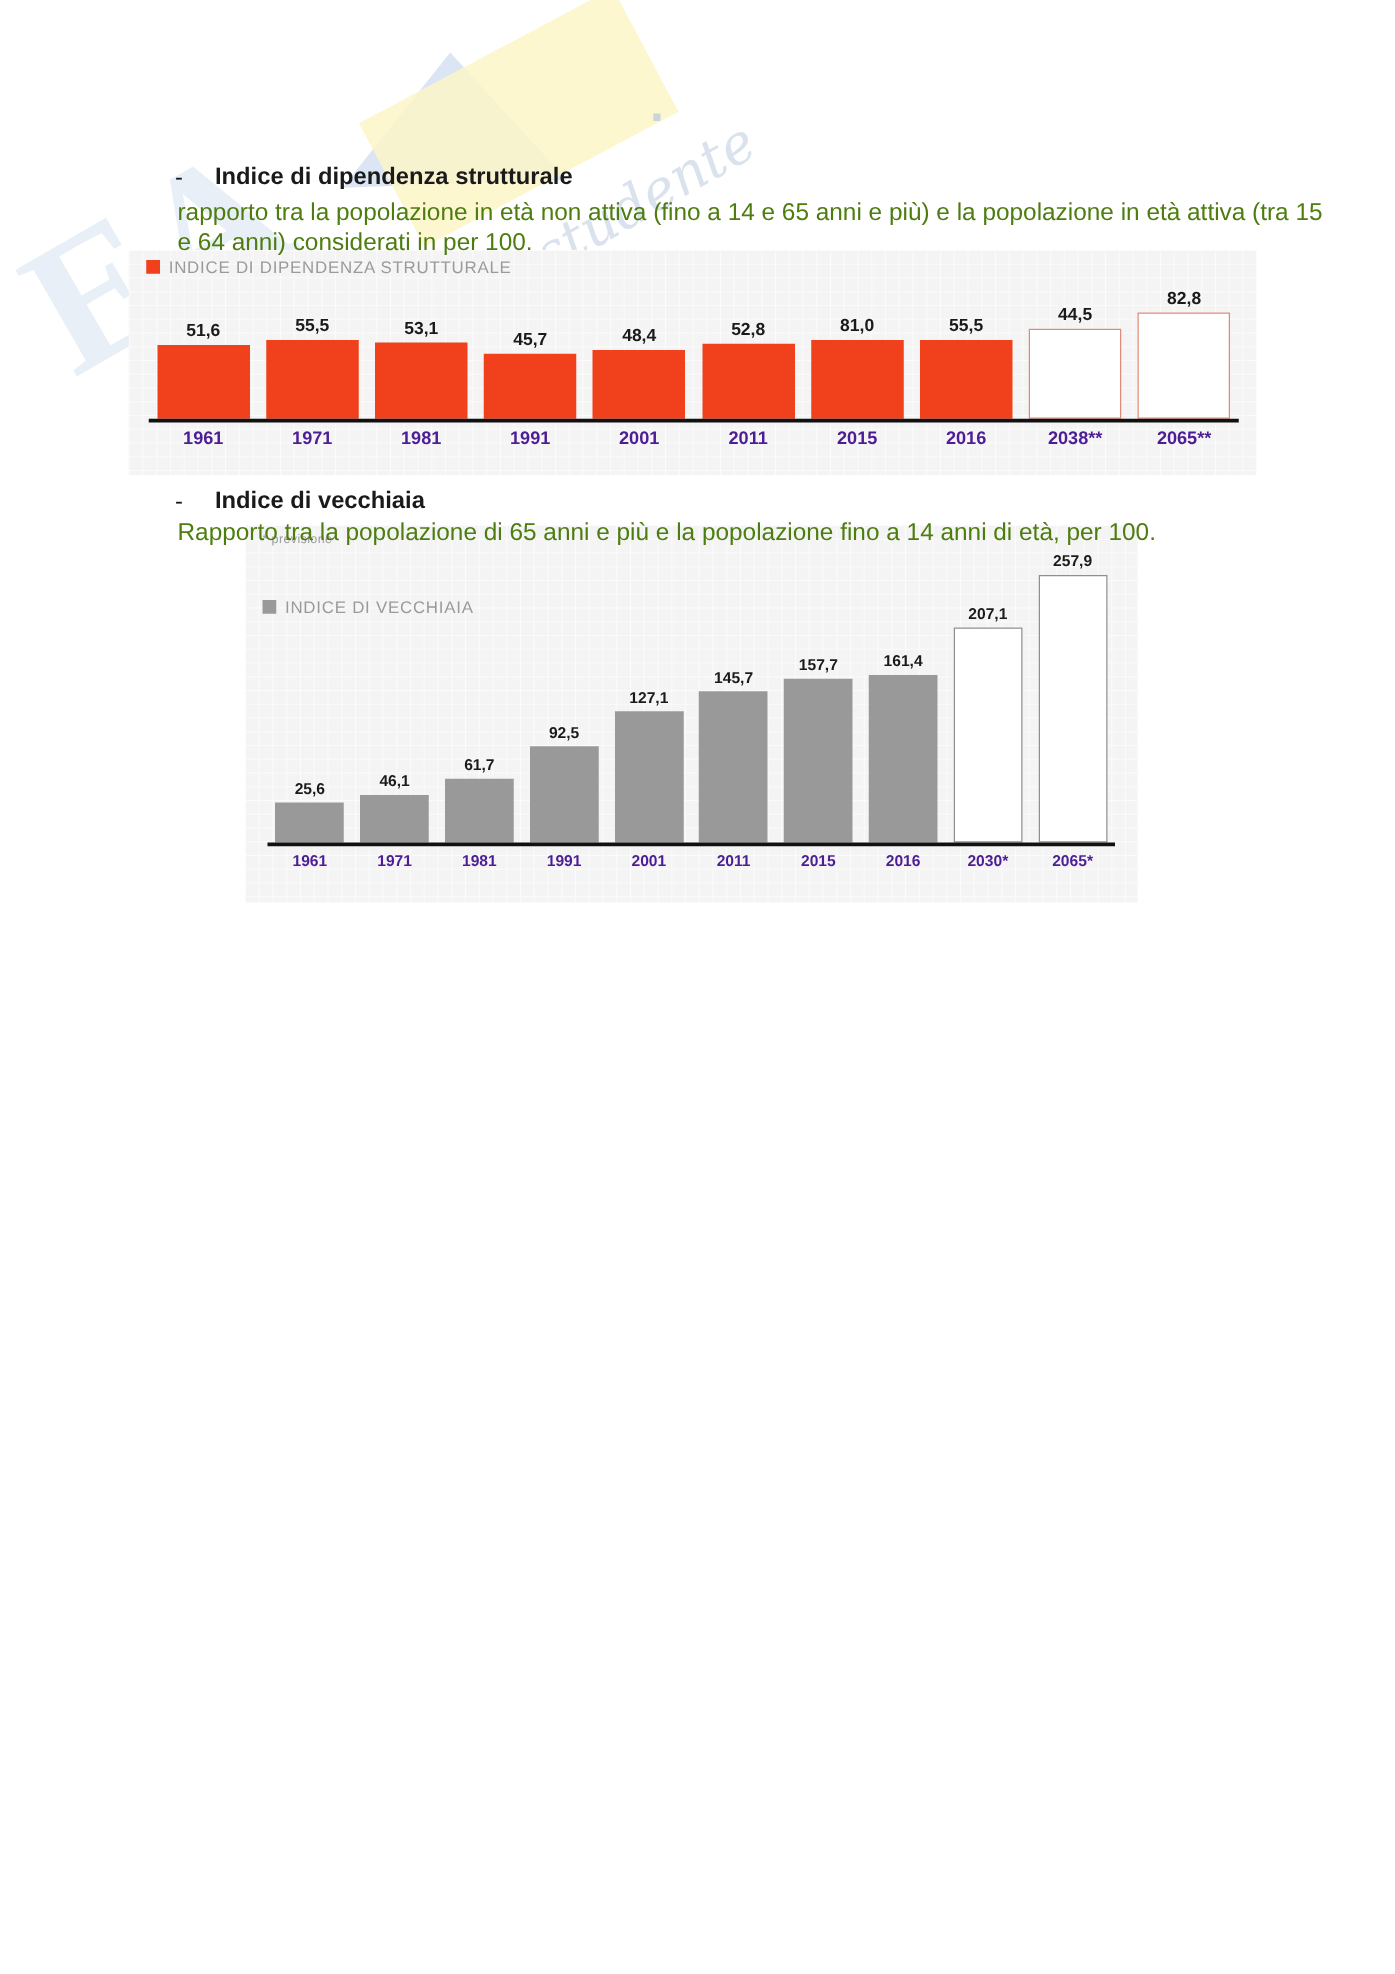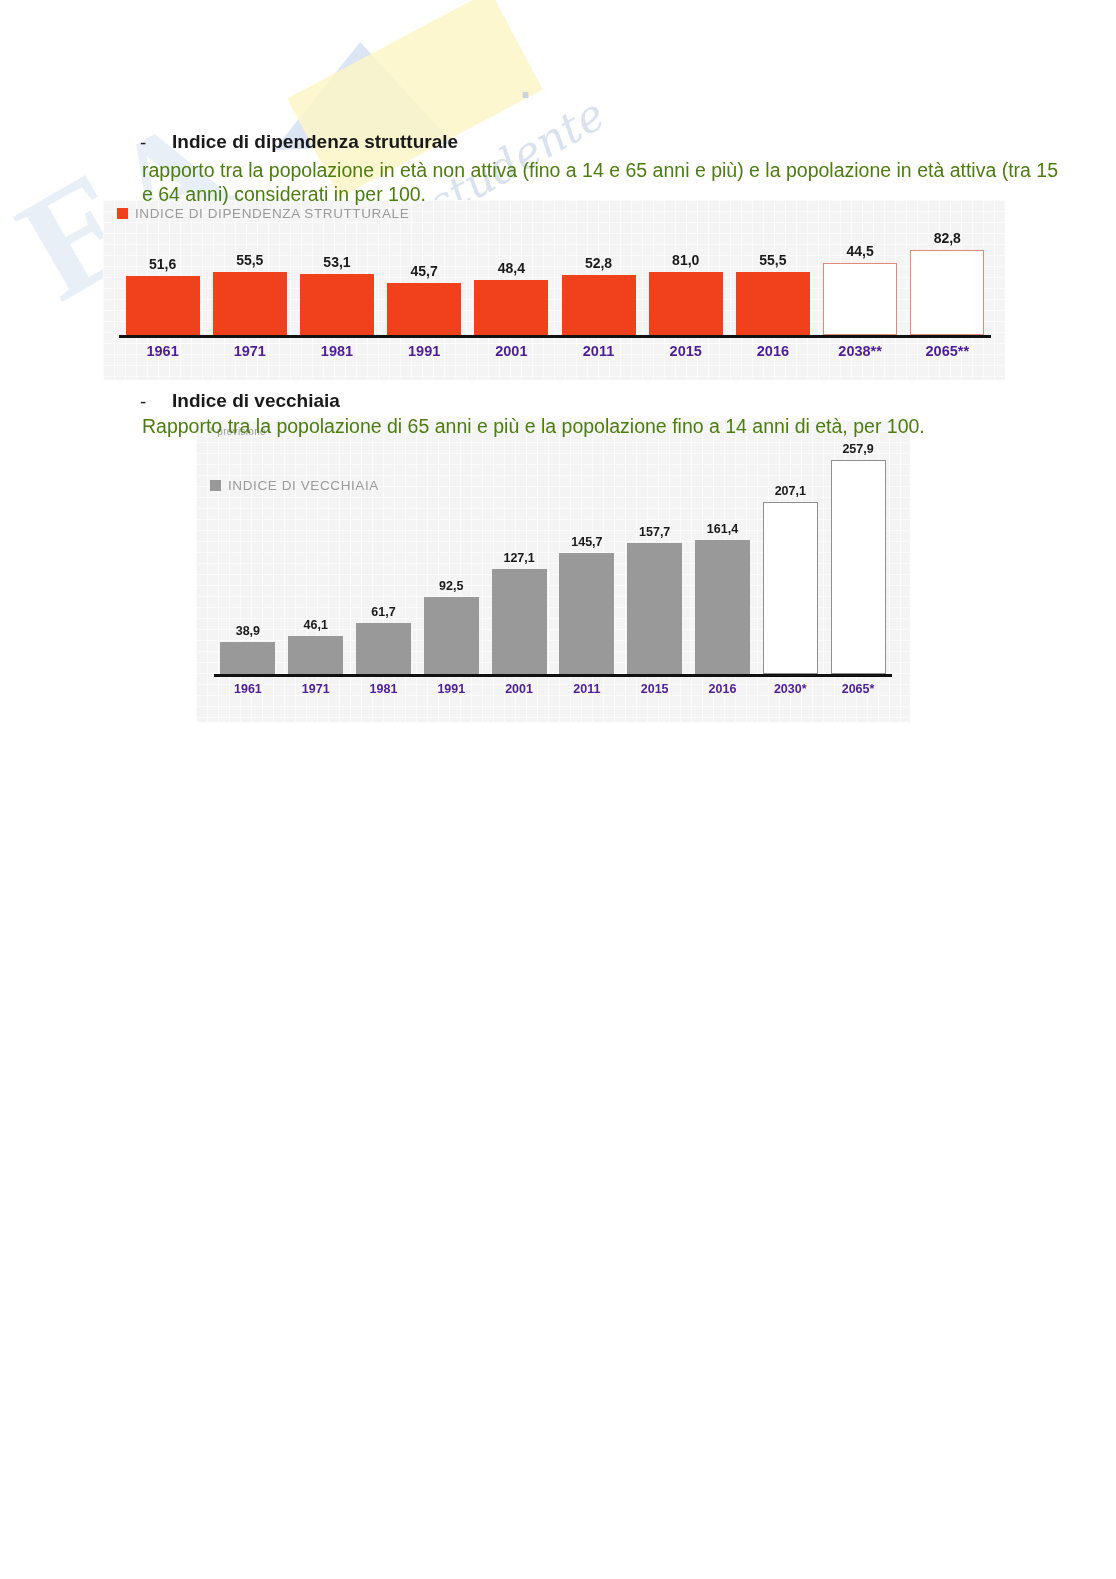--- a/index.html
+++ b/index.html
@@ -284,21 +284,21 @@
 </div>
 
 <div class="chart-card" id="chart2">
   <div class="chart-note" style="left:14px; top:6px;">* previsione</div>
   <div class="legend" style="left:14px; top:58px;">
     <span class="legend-sq" style="background: rgb(153, 153, 153);"></span>
     <span class="legend-txt">INDICE DI VECCHIAIA</span>
   </div>
   <div class="plot">
       <div class="col">
-        <div class="val">38,9</div>
+        <div class="val">25,6</div>
         <div class="bar" style="height: 32px; background: rgb(153, 153, 153);"></div>
       </div>
       <div class="col">
         <div class="val">46,1</div>
         <div class="bar" style="height: 38px; background: rgb(153, 153, 153);"></div>
       </div>
       <div class="col">
         <div class="val">61,7</div>
         <div class="bar" style="height: 51px; background: rgb(153, 153, 153);"></div>
       </div>

